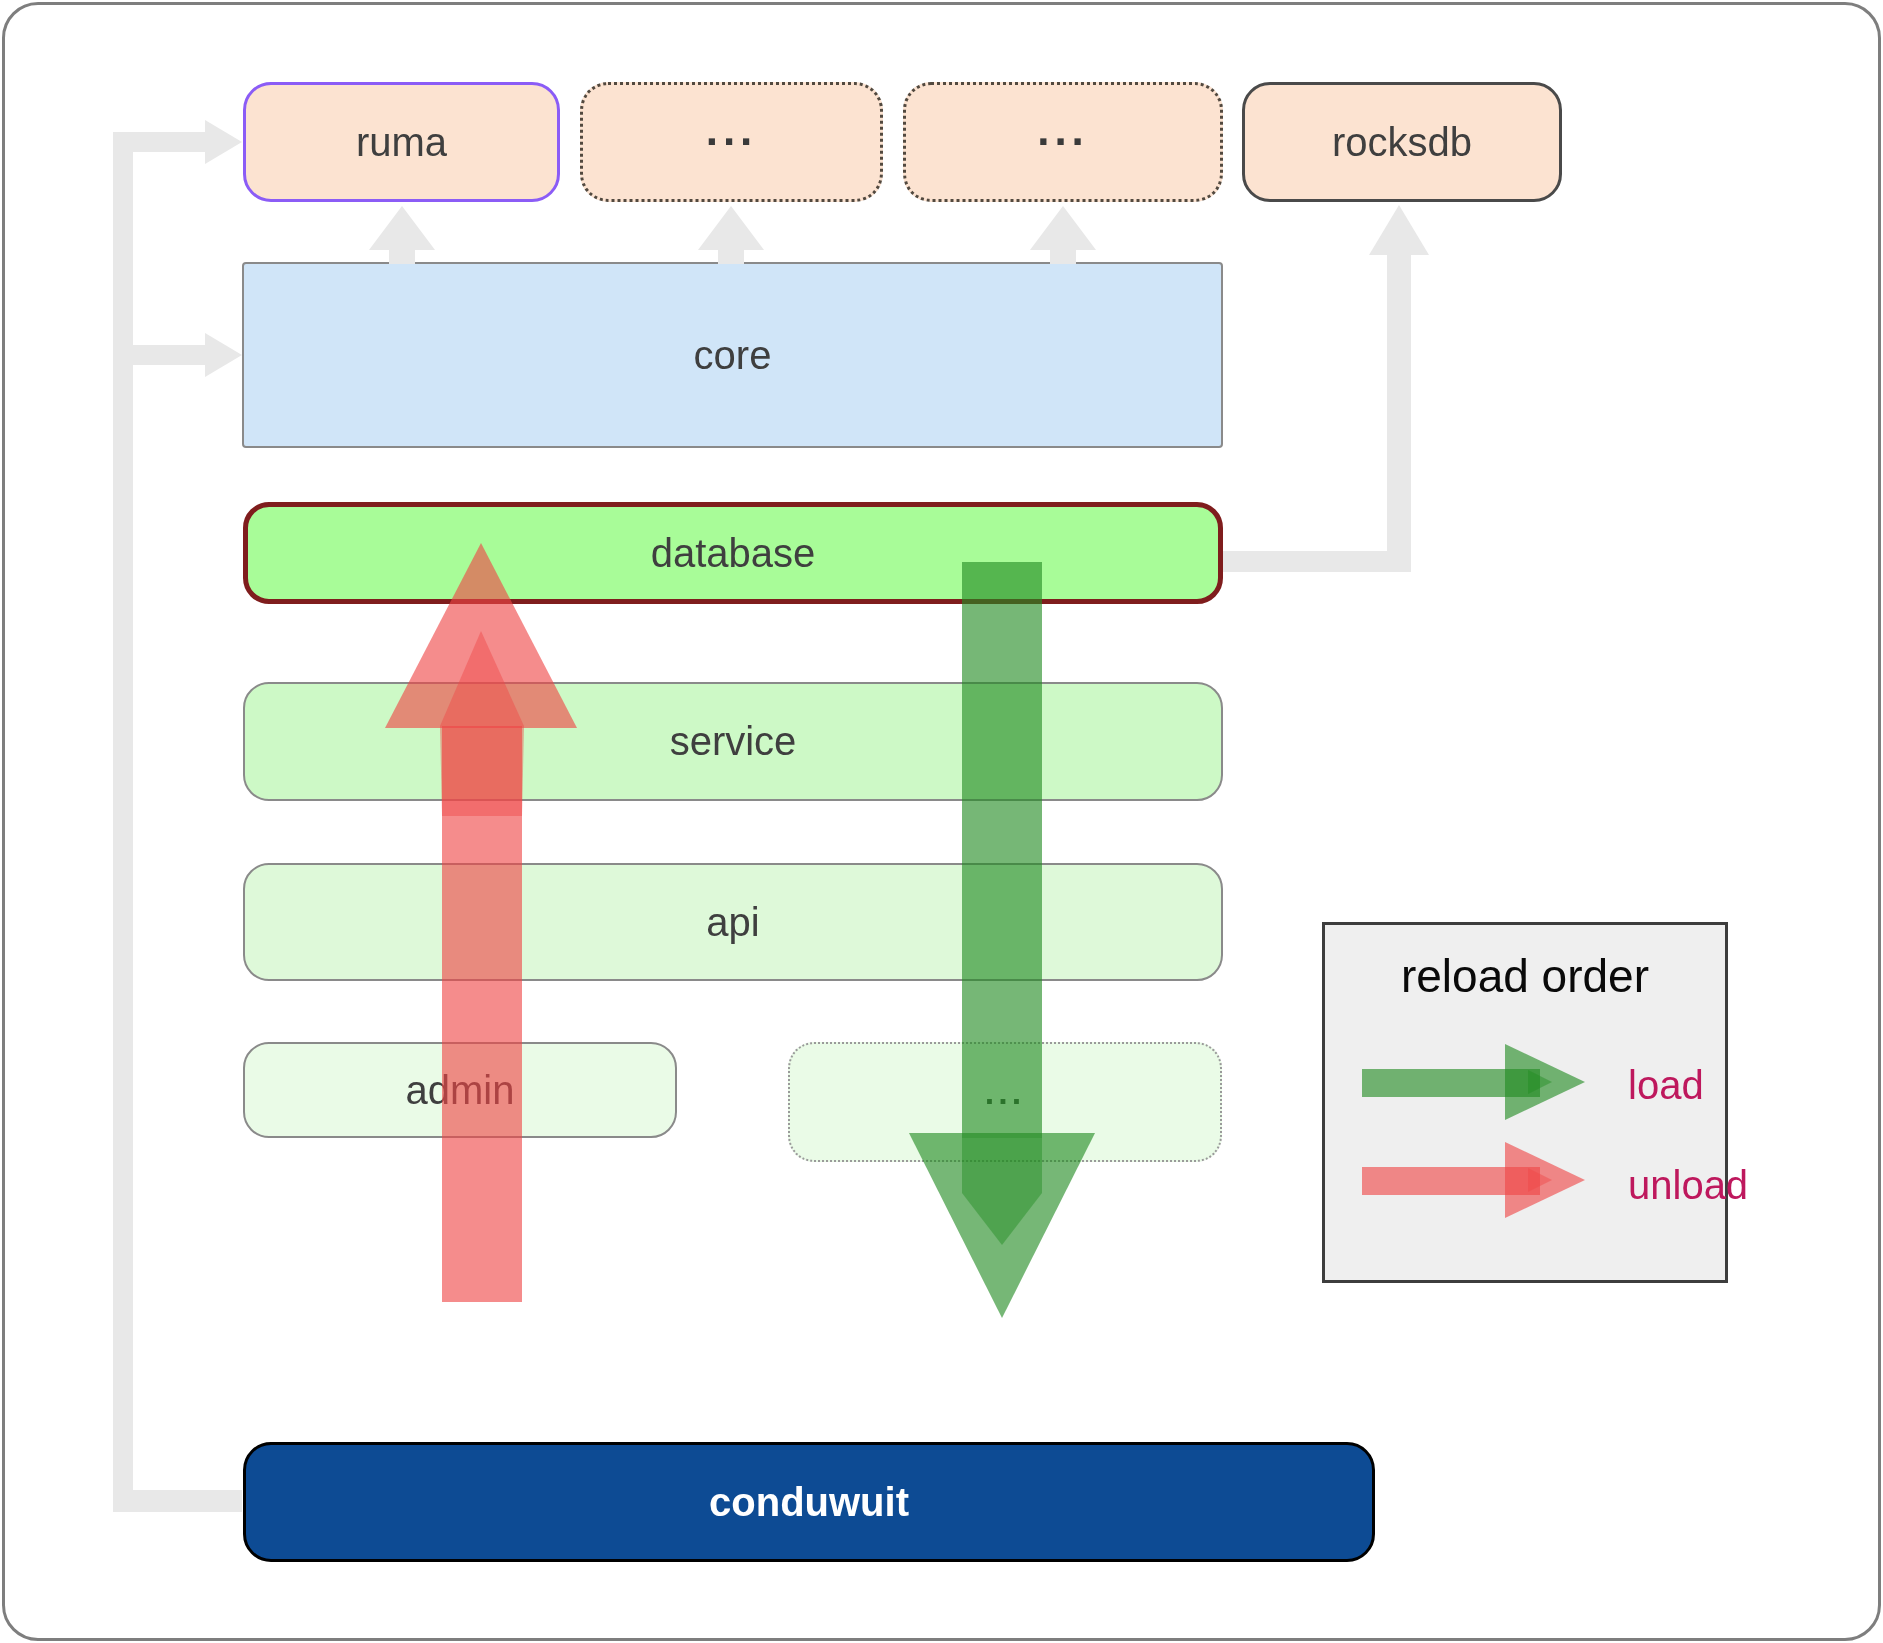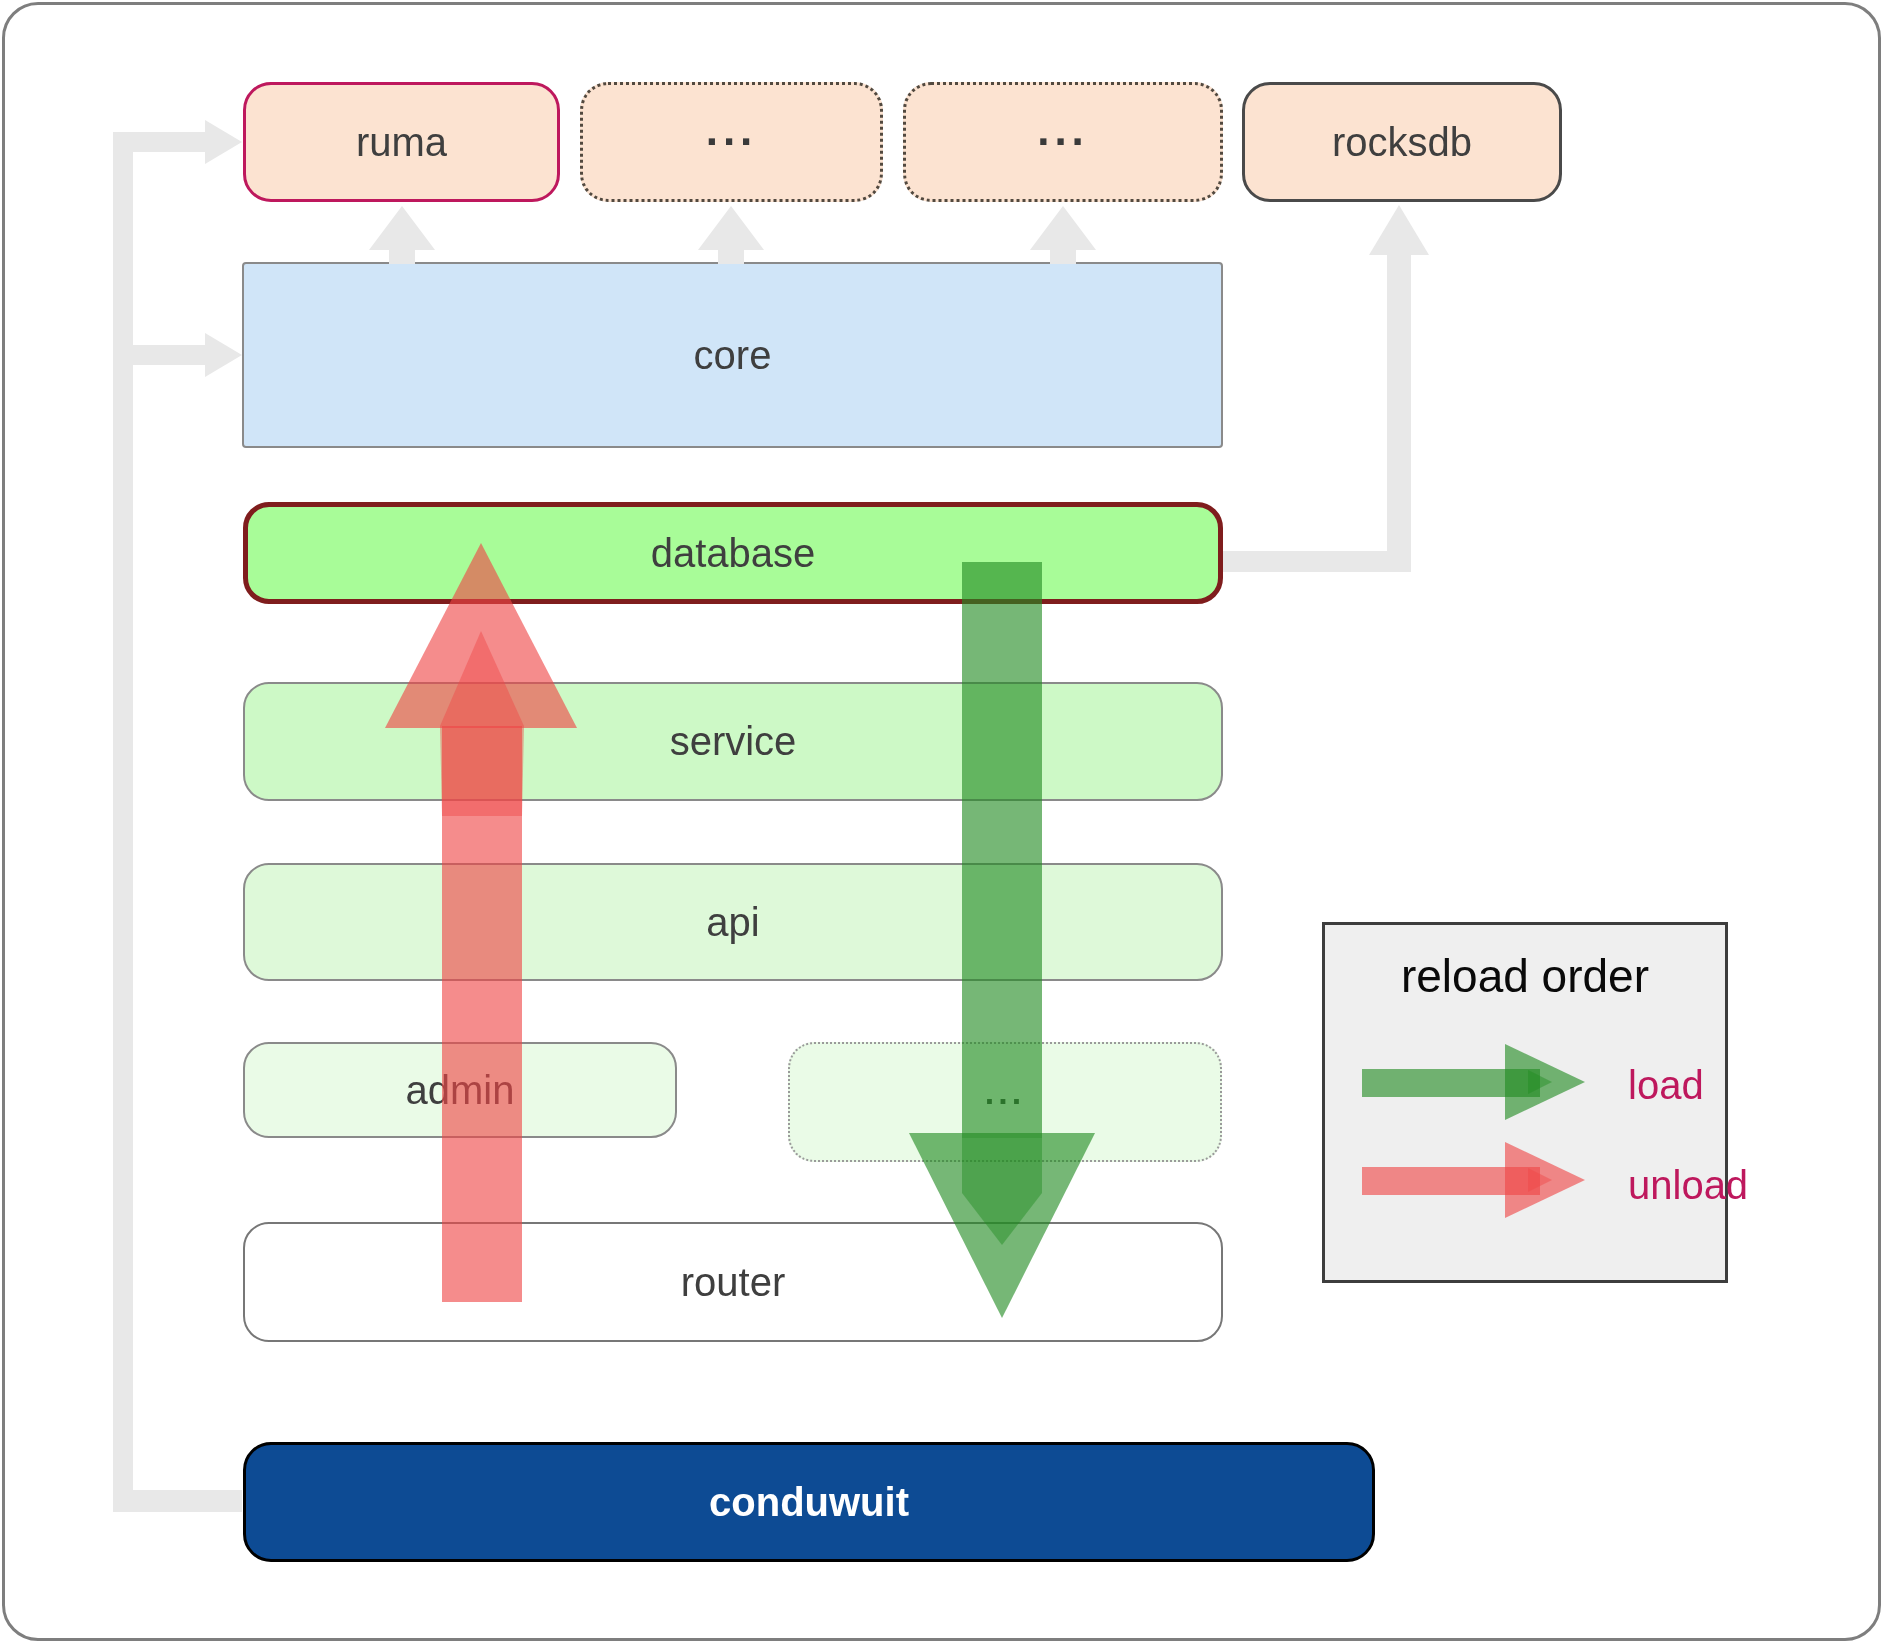--- a/index.html
+++ b/index.html
@@ -17,21 +17,21 @@
   }
   .node{
     position:absolute;
     display:flex;align-items:center;justify-content:center;
     box-sizing:border-box;
     font-size:40px;color:#3f3f3f;
     border-radius:28px;
     z-index:2;
   }
   
-  .n-ruma      {left:243px;top:82px;width:317px;height:120px;background:var(--c-peach);border:3px solid #be185d;}
+  .n-ruma      {left:243px;top:82px;width:317px;height:120px;background:var(--c-peach);border:3px solid #8b5cf6;}
   .n-ellipsis1 {left:580px;top:82px;width:303px;height:120px;background:var(--c-peach);border:3px dotted #52493f;}
   .n-ellipsis2 {left:903px;top:82px;width:320px;height:120px;background:var(--c-peach);border:3px dotted #52493f;}
   .n-rocksdb   {left:1242px;top:82px;width:320px;height:120px;background:var(--c-peach);border:3px solid #4a4a4a;}
   
   .n-core      {left:242px;top:262px;width:981px;height:186px;background:var(--c-core);border:2px solid #8a8a8a;border-radius:4px;}
   .n-database  {left:243px;top:502px;width:980px;height:102px;background:var(--c-database);border:5px solid #7f1d1d;border-radius:26px;}
   .n-service   {left:243px;top:682px;width:980px;height:119px;background:var(--c-service);border:2px solid #8a8a8a;border-radius:26px;}
   .n-api       {left:243px;top:863px;width:980px;height:118px;background:var(--c-api);border:2px solid #8a8a8a;border-radius:26px;}
   .n-admin     {left:243px;top:1042px;width:434px;height:96px;background:var(--c-admin);border:2px solid #8a8a8a;border-radius:26px;}
   .n-ellipsis3 {left:788px;top:1042px;width:434px;height:120px;background:var(--c-admin);border:2px dotted #9a9a9a;border-radius:26px;}
@@ -149,23 +149,20 @@
   </div>
   <div class="node n-api">
     <span>api</span>
   </div>
   <div class="node n-admin">
     <span>admin</span>
   </div>
   <div class="node n-ellipsis3">
     <span class="dots-sm">...</span>
   </div>
-  <div class="node n-router">
-    <span>router</span>
-  </div>
   <div class="node n-conduwuit">
     <span>conduwuit</span>
   </div>
 
   <div class="legend">
     <div class="legend-title">reload order</div>
     <div class="legend-label load-label">load</div>
     <div class="legend-label unload-label">unload</div>
   </div>
 

